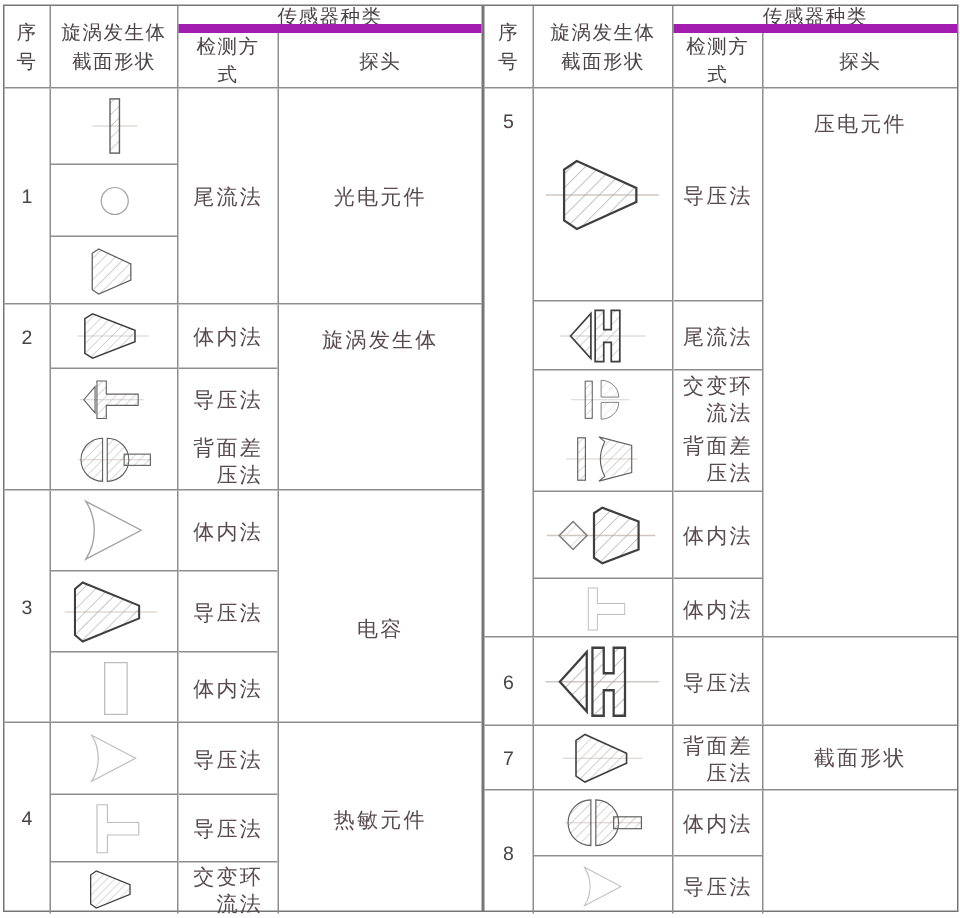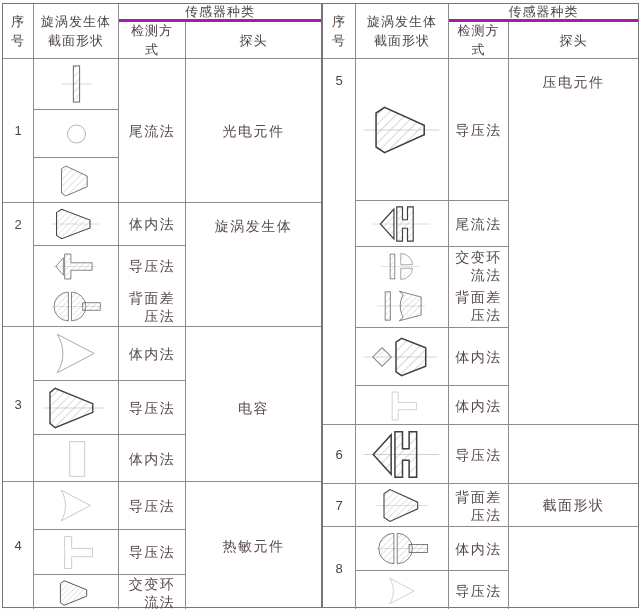--- a/index.html
+++ b/index.html
@@ -10,21 +10,21 @@
          justify-content:center;text-align:center;white-space:pre-line;overflow:hidden;}
   .hd{color:#4b4347;font-size:13px;letter-spacing:1px;line-height:19px;}
   .numtx{color:#4b4347;font-size:13px;}
   .bodytx{color:#584a4e;font-size:14px;letter-spacing:1.5px;line-height:18px;}
   .row{position:absolute;left:0;box-sizing:border-box;border-top:1px solid #8d8d8d;width:100%;}
   .colstack{position:absolute;top:0;height:100%;box-sizing:border-box;overflow:hidden;}
   .sub{box-sizing:border-box;display:flex;align-items:center;justify-content:center;
        text-align:right;white-space:pre-line;overflow:hidden;}
   .bt{border-top:1px solid #8d8d8d;}
   .br{border-right:1px solid #8d8d8d;}
-  .bb{border-bottom:3px solid #a21caf;}
+  .bb{border-bottom:6px solid #a21caf;}
   .valign-top{align-items:flex-start;padding-top:14px;}
   svg.shape{display:block;}
   .h0{fill:url(#hx);stroke:#3f3f3f;stroke-width:1.6;}
   .h1{fill:url(#hx);stroke:#606060;stroke-width:1.2;}
   .h2{fill:url(#hxl);stroke:#7e7e7e;stroke-width:1.1;}
   .o1{fill:none;stroke:#606060;stroke-width:1.2;}
   .o2{fill:none;stroke:#a3a3a3;stroke-width:1.1;}
   .o3{fill:none;stroke:#bdbdbd;stroke-width:1.1;}
   .cl{stroke:#cfc8c2;stroke-width:0.9;}
 </style>
@@ -109,21 +109,21 @@
               </svg></div></div>
           <div class="sub bt" style="height: 48px;"><div><svg class="shape" width="77" height="42" viewBox="0 0 90 56" preserveAspectRatio="xMidYMid meet">
                 <rect class="o3" x="36" y="5" width="20" height="46"></rect>
               </svg></div></div>
         </div>
         <div class="colstack br" style="left: 116px; width: 67px;">
           <div class="sub bodytx" style="height: 53px;">体内法</div>
           <div class="sub bodytx bt" style="height: 54px;">导压法</div>
           <div class="sub bodytx bt" style="height: 48px;">体内法</div>
         </div>
-        <div class="acell bodytx" style="left: 183px; top: 4px; width: 135px; height: 100%;">电容</div>
+        <div class="acell bodytx" style="left: 183px; top: 15px; width: 135px; height: 100%;">电容</div>
       </div>
       <div class="row" style="top: 477px; height: 128px;">
         <div class="acell numtx br" style="left: 0px; top: 0px; width: 31px; height: 100%;">4</div>
         <div class="colstack br" style="left: 31px; width: 85px;">
           <div class="sub" style="height: 47px;"><div><svg class="shape" width="77" height="41" viewBox="0 0 90 56" preserveAspectRatio="xMidYMid meet">
                 <path class="o3" d="M24,7 C32,20 32,36 24,49 L64,28 Z"></path>
               </svg></div></div>
           <div class="sub bt" style="height: 45px;"><div><svg class="shape" width="77" height="39" viewBox="0 0 90 56" preserveAspectRatio="xMidYMid meet">
                 <path class="o3" d="M28,5 L38,5 L38,22 L68,22 L68,34 L38,34 L38,51 L28,51 Z"></path>
               </svg></div></div>

